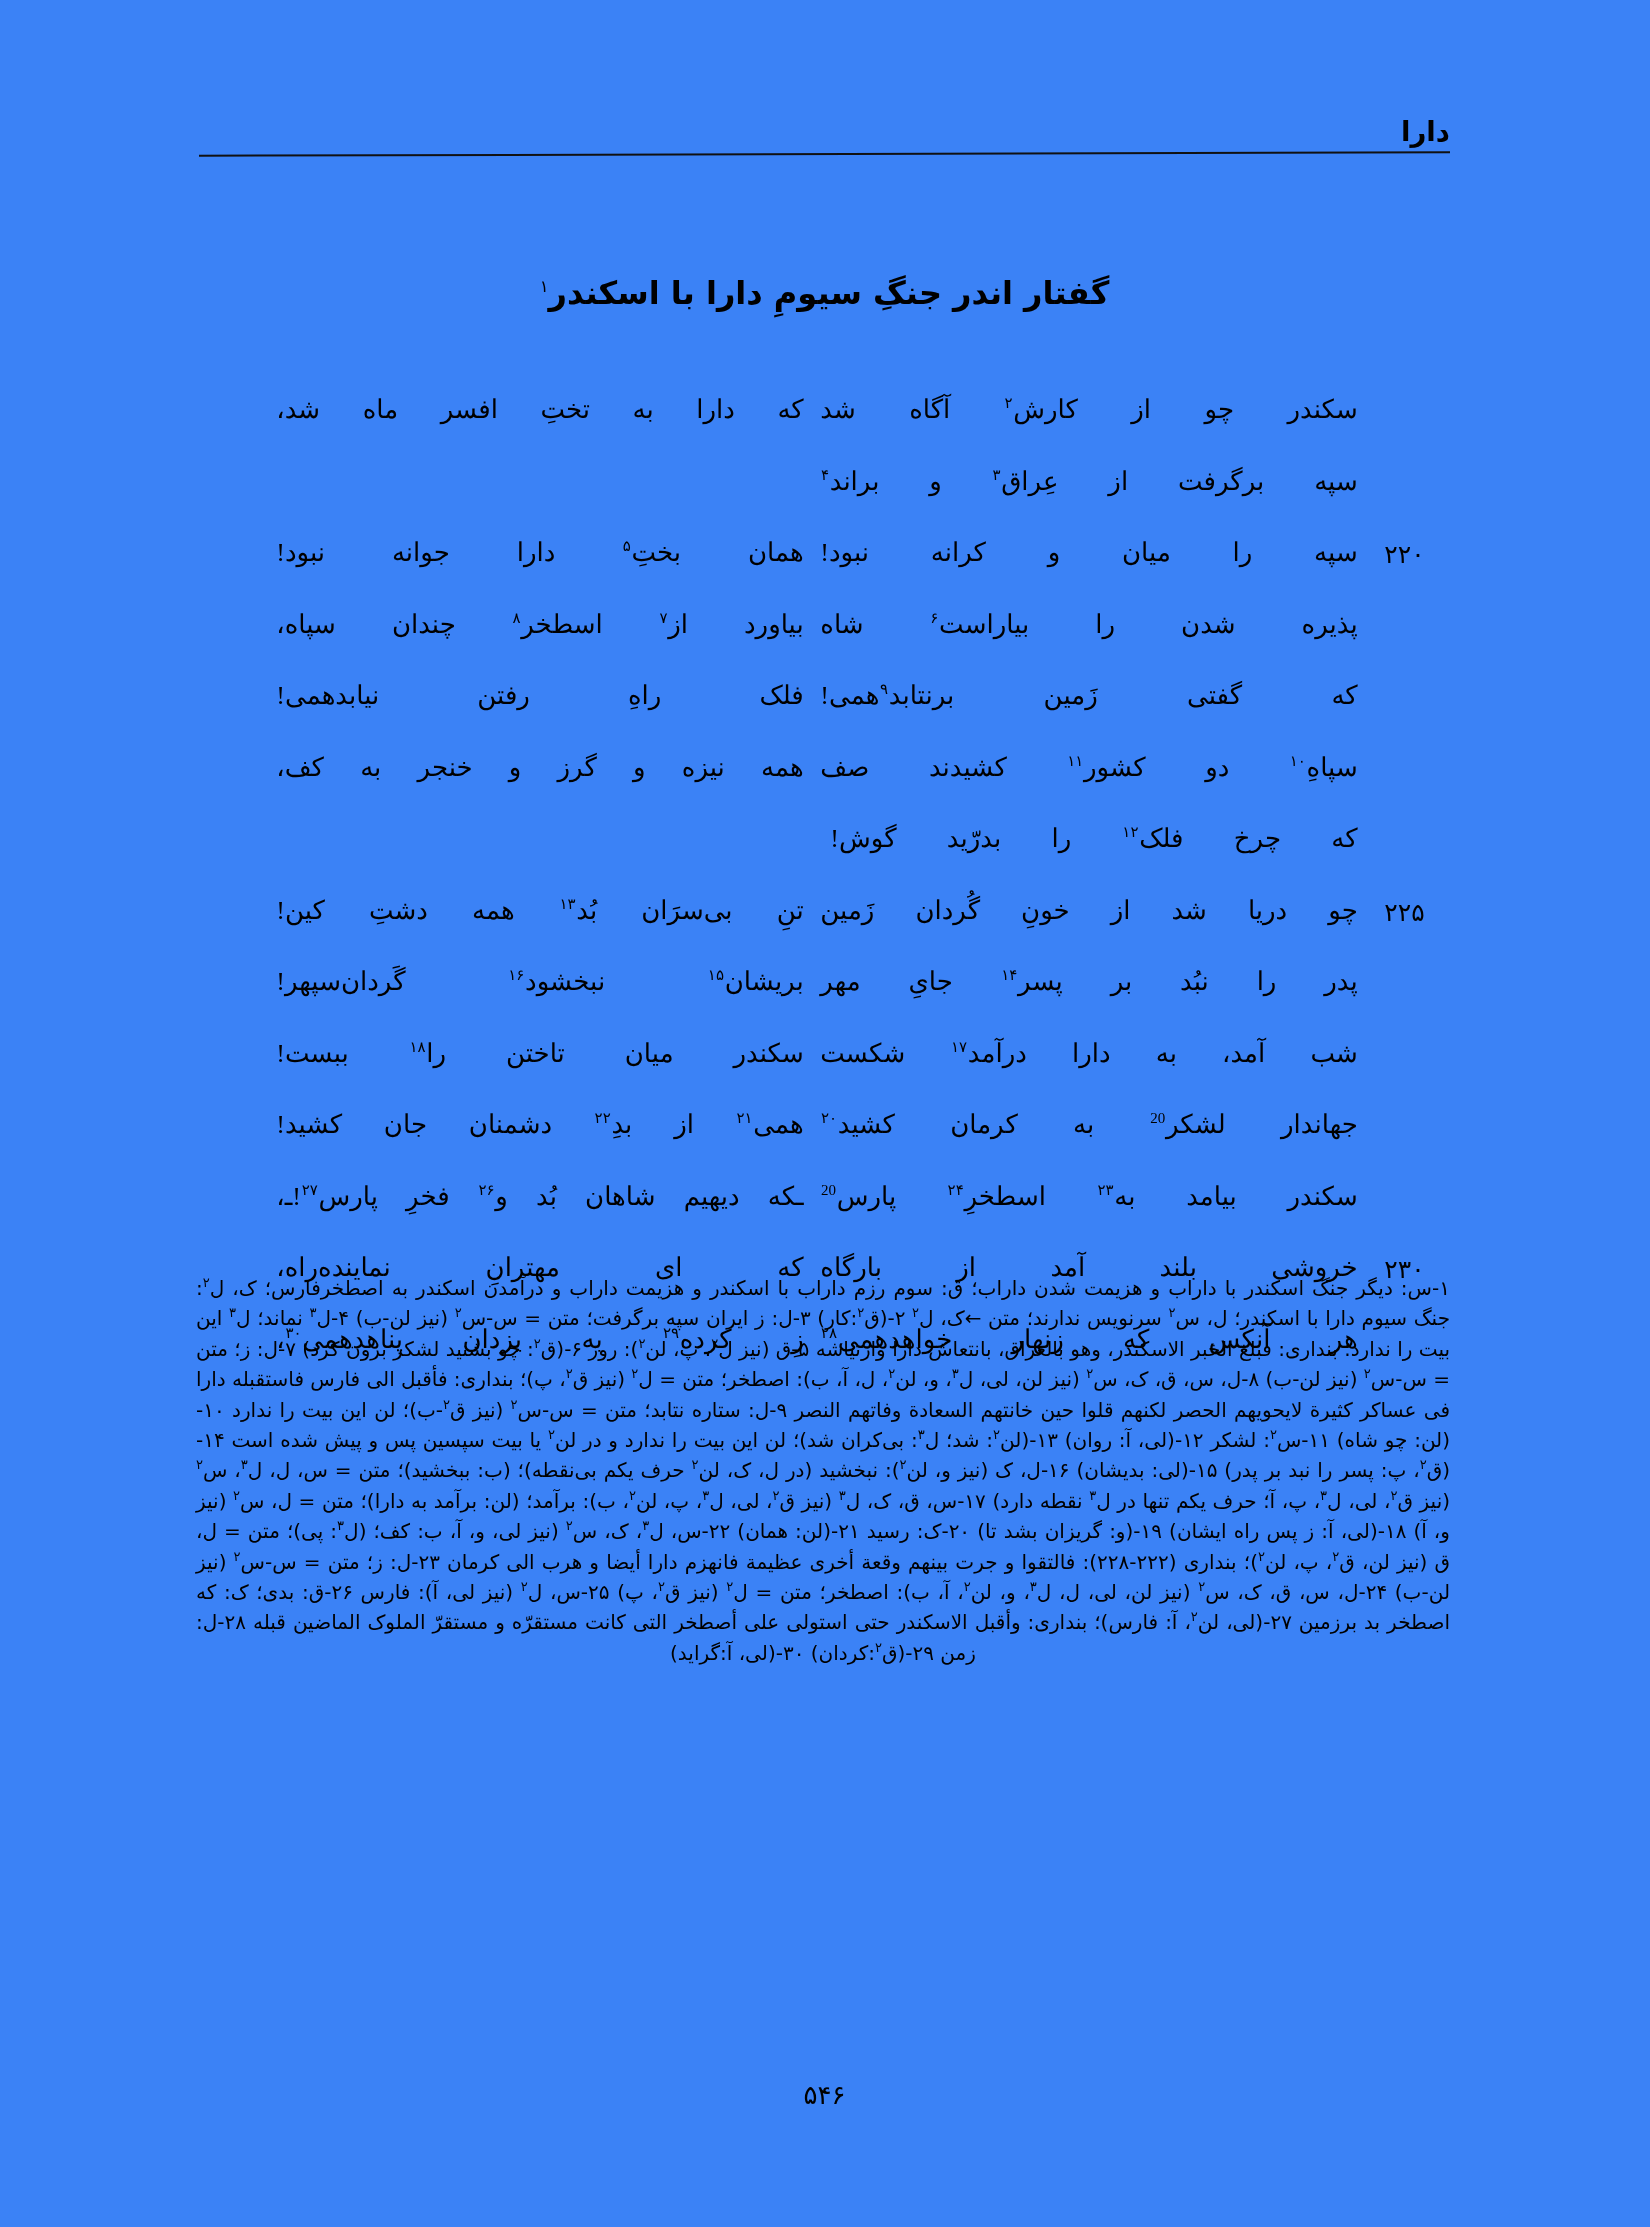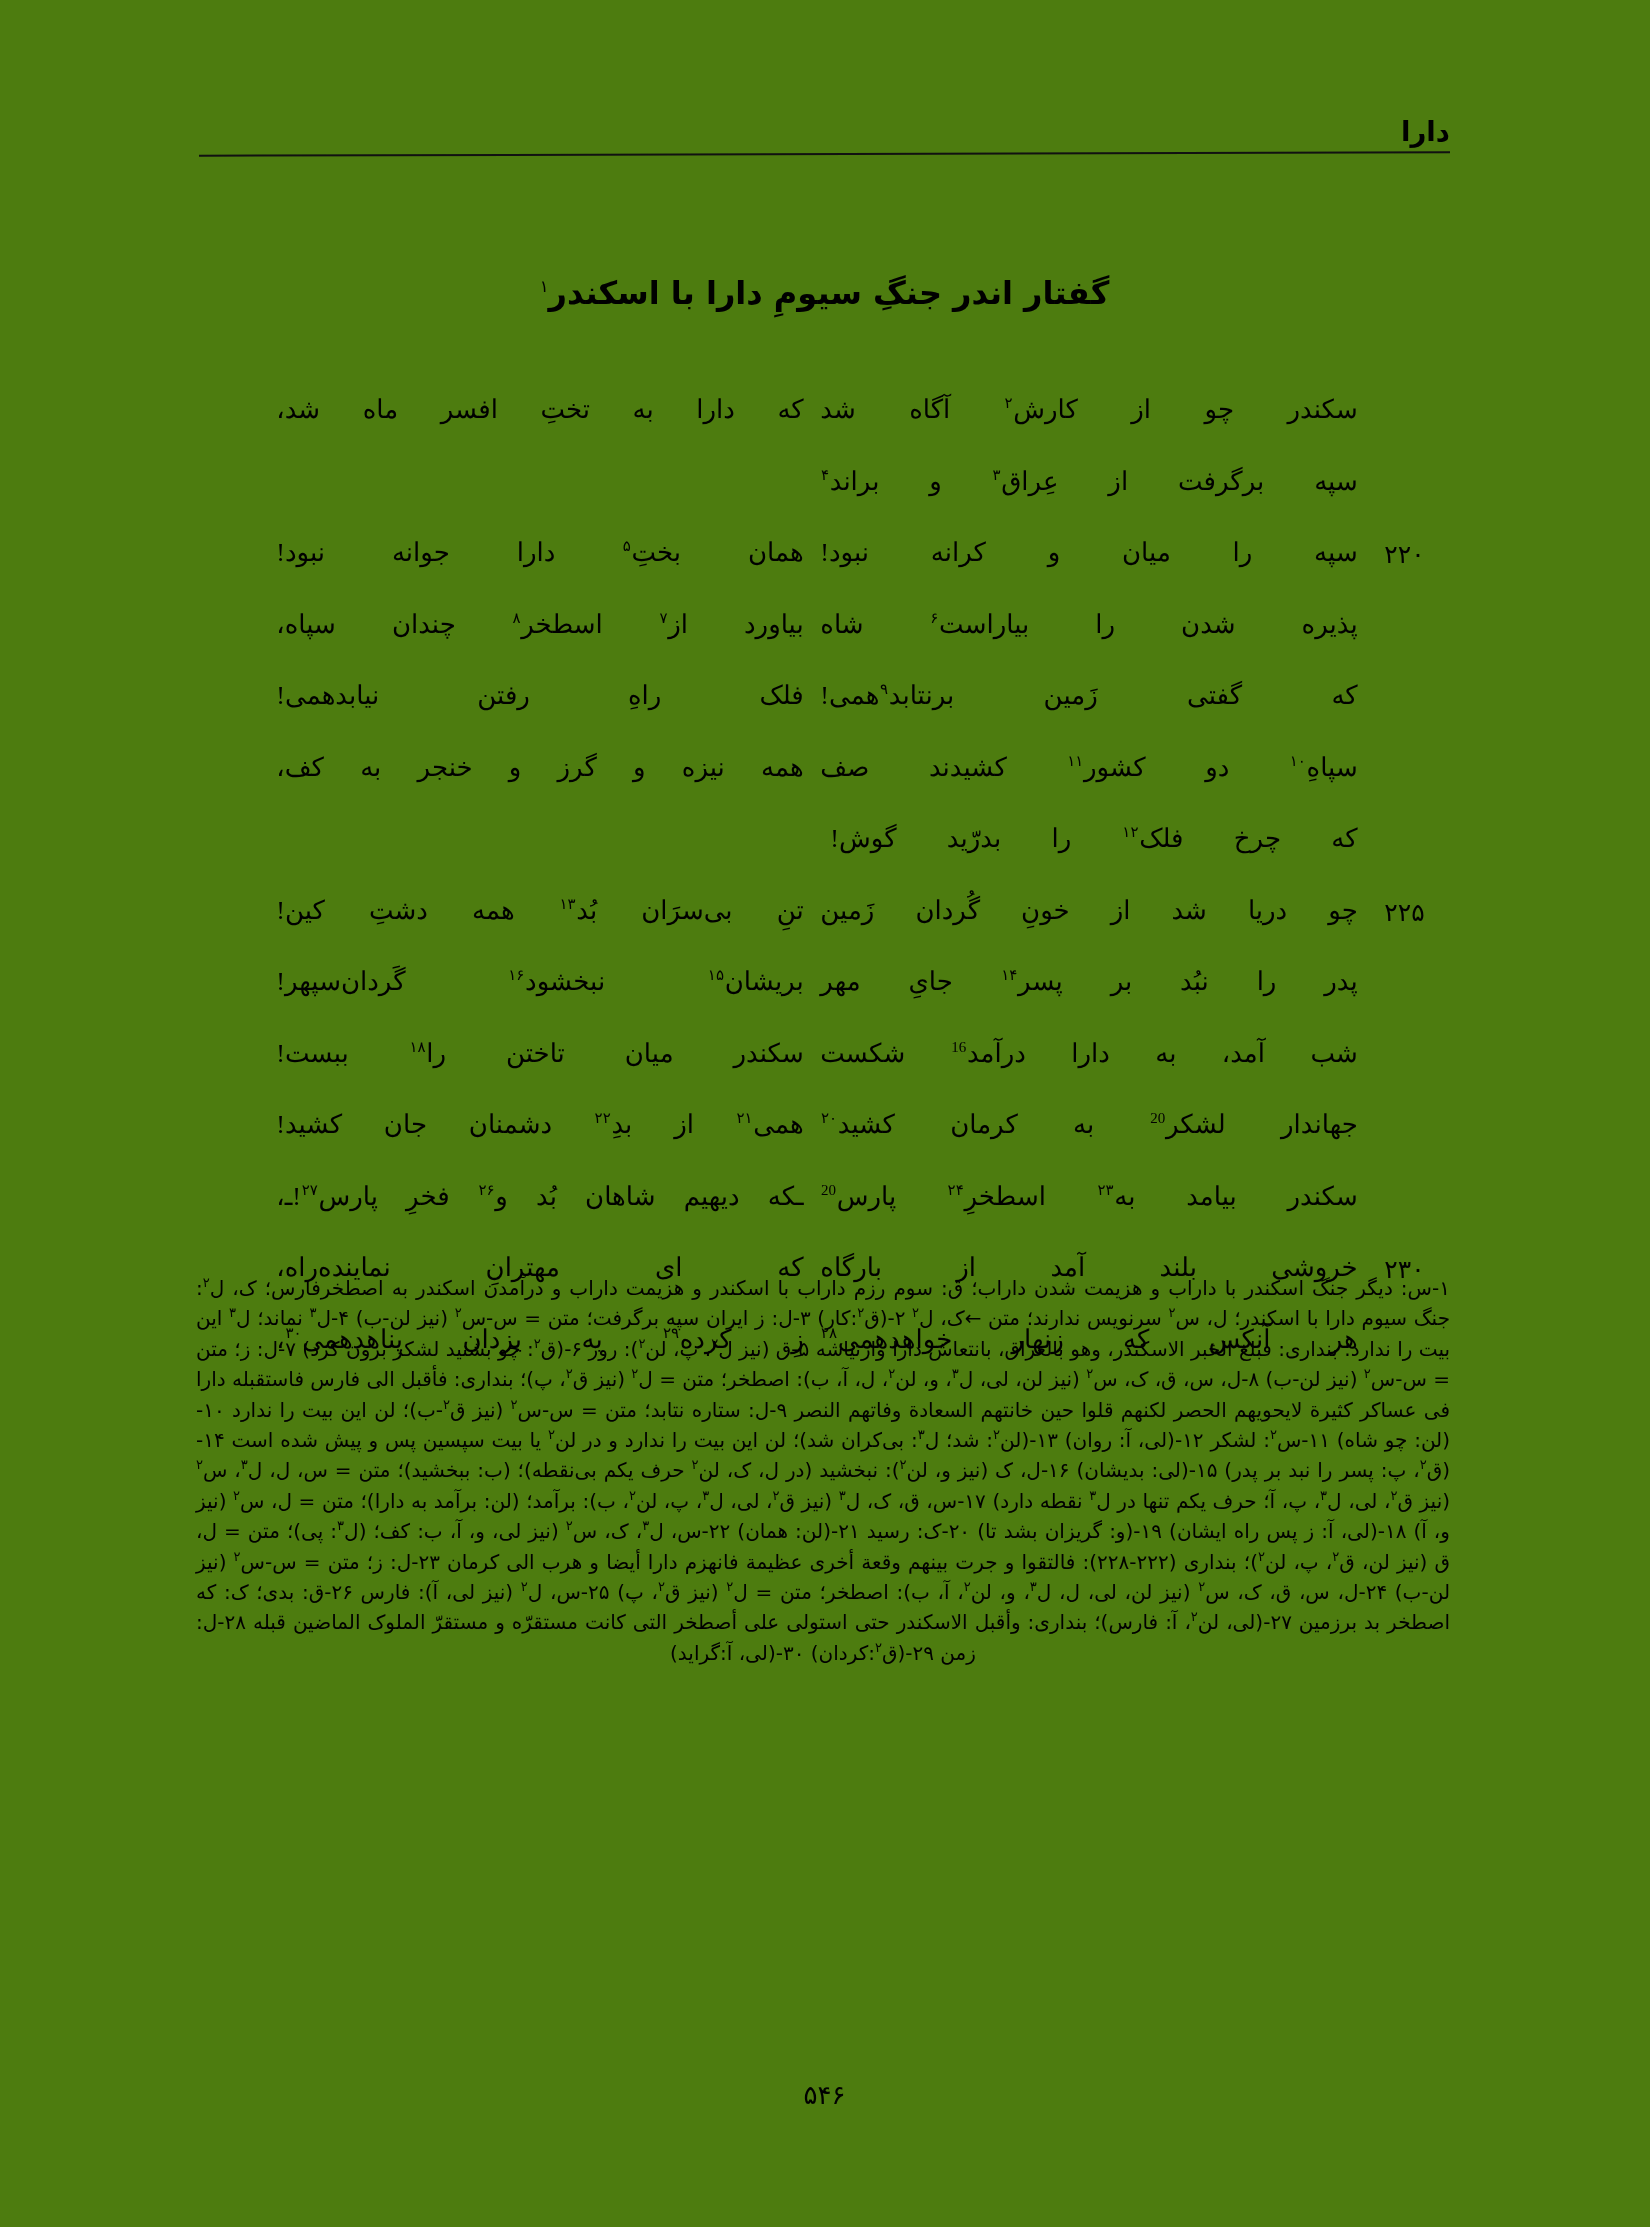--- a/index.html
+++ b/index.html
@@ -8,21 +8,21 @@
     background: #ffffff;
   }
   body {
     font-family: "DejaVu Sans", sans-serif;
     color: #000000;
   }
   .page {
     position: relative;
     width: 1651px;
     height: 2227px;
-    background: #4d7c0f;
+    background: #3b82f6;
     overflow: hidden;
     margin: 0 auto;
   }
 
   
   .header-zone {
     position: absolute;
     top: 117px;
     right: 200px;
     left: 200px;
@@ -191,21 +191,21 @@
         <div class="hemistich right">چو دریا شد از خونِ گُردان زَمین</div>
         <div class="hemistich left">تنِ بی‌سرَان بُد<sup>۱۳</sup> همه دشتِ کین!</div>
       </div>
       <div class="verse-row">
         <div class="verse-num"></div>
         <div class="hemistich right">پدر را نبُد بر پسر<sup>۱۴</sup> جایِ مهر</div>
         <div class="hemistich left">بریشان<sup>۱۵</sup> نبخشود<sup>۱۶</sup> گَردان‌سپهر!</div>
       </div>
       <div class="verse-row">
         <div class="verse-num"></div>
-        <div class="hemistich right">شب آمد، به دارا درآمد<sup>16</sup> شکست</div>
+        <div class="hemistich right">شب آمد، به دارا درآمد<sup>۱۷</sup> شکست</div>
         <div class="hemistich left">سکندر میان تاختن را<sup>۱۸</sup> ببست!</div>
       </div>
       <div class="verse-row">
         <div class="verse-num"></div>
         <div class="hemistich right">جهاندار لشکر<sup>20</sup> به کرمان کشید<sup>۲۰</sup></div>
         <div class="hemistich left">همی<sup>۲۱</sup> از بدِ<sup>۲۲</sup> دشمنان جان کشید!</div>
       </div>
       <div class="verse-row">
         <div class="verse-num"></div>
         <div class="hemistich right">سکندر بیامد به<sup>۲۳</sup> اسطخرِ<sup>۲۴</sup> پارس<sup>20</sup></div>

